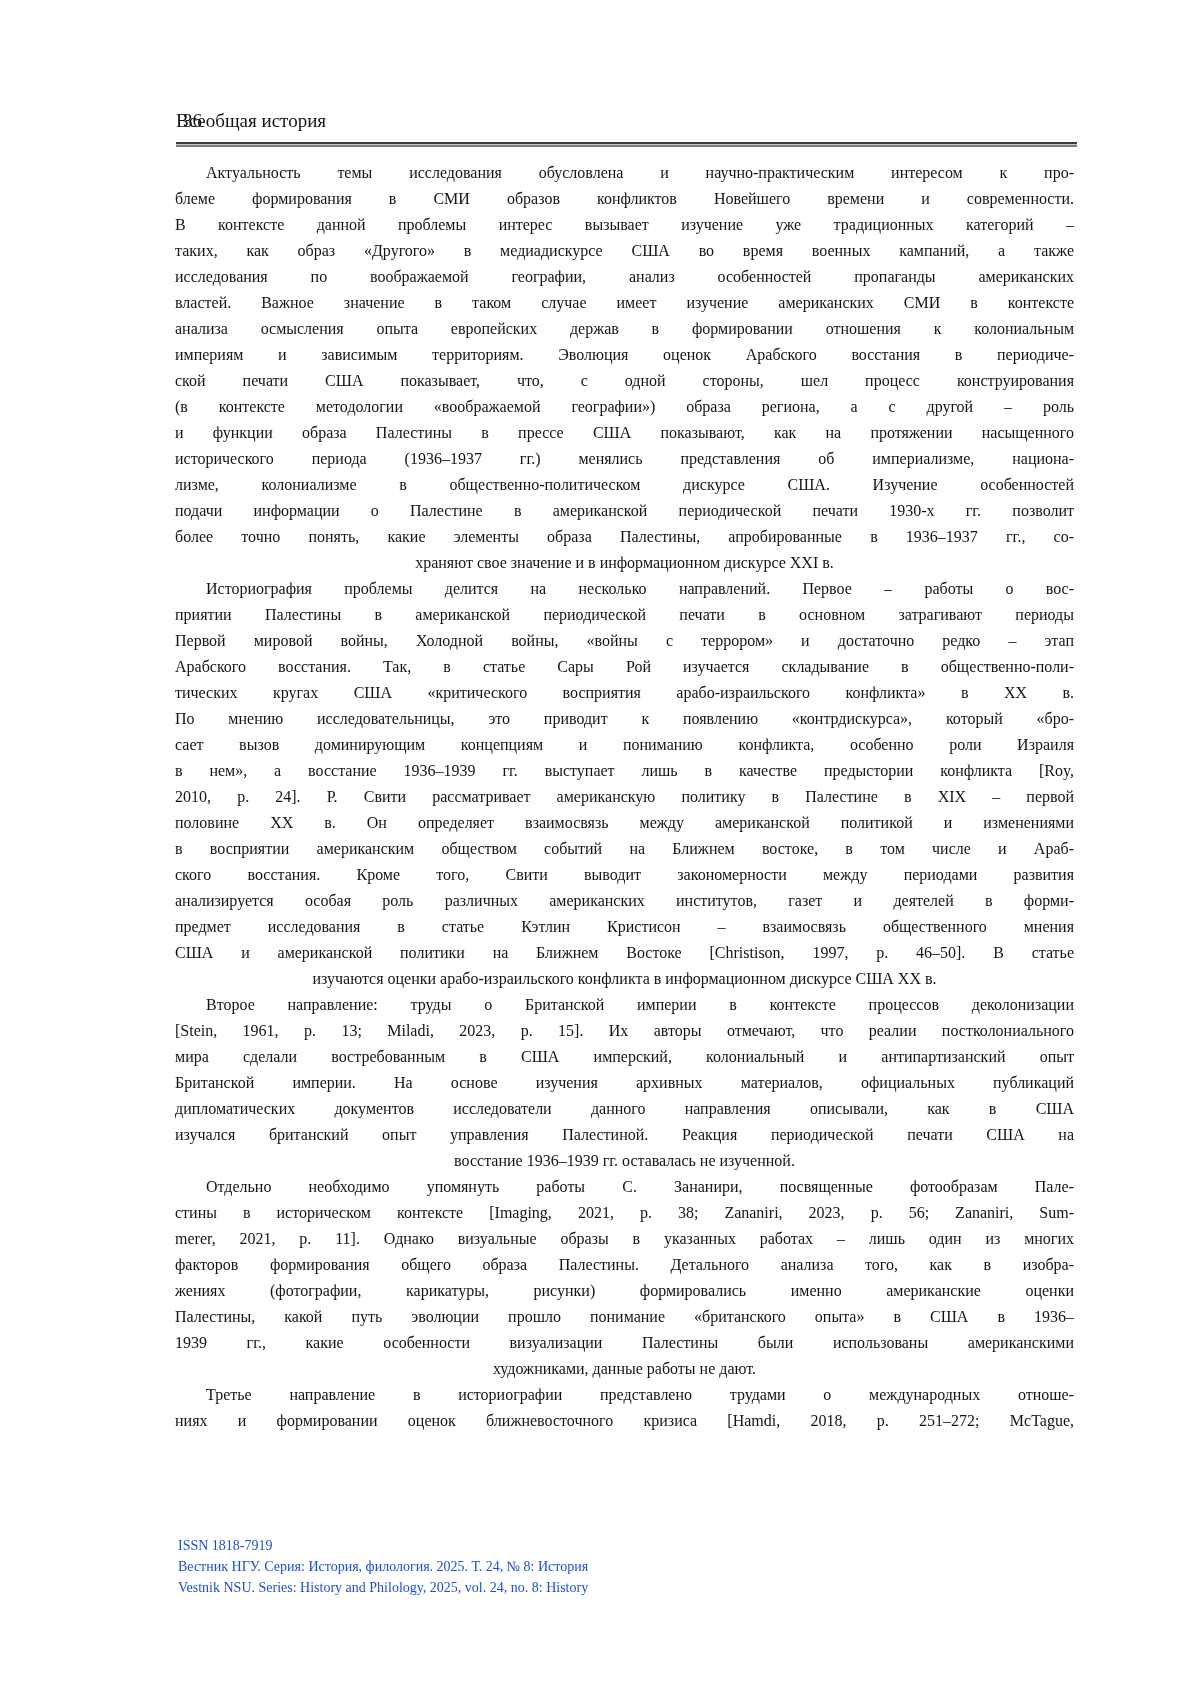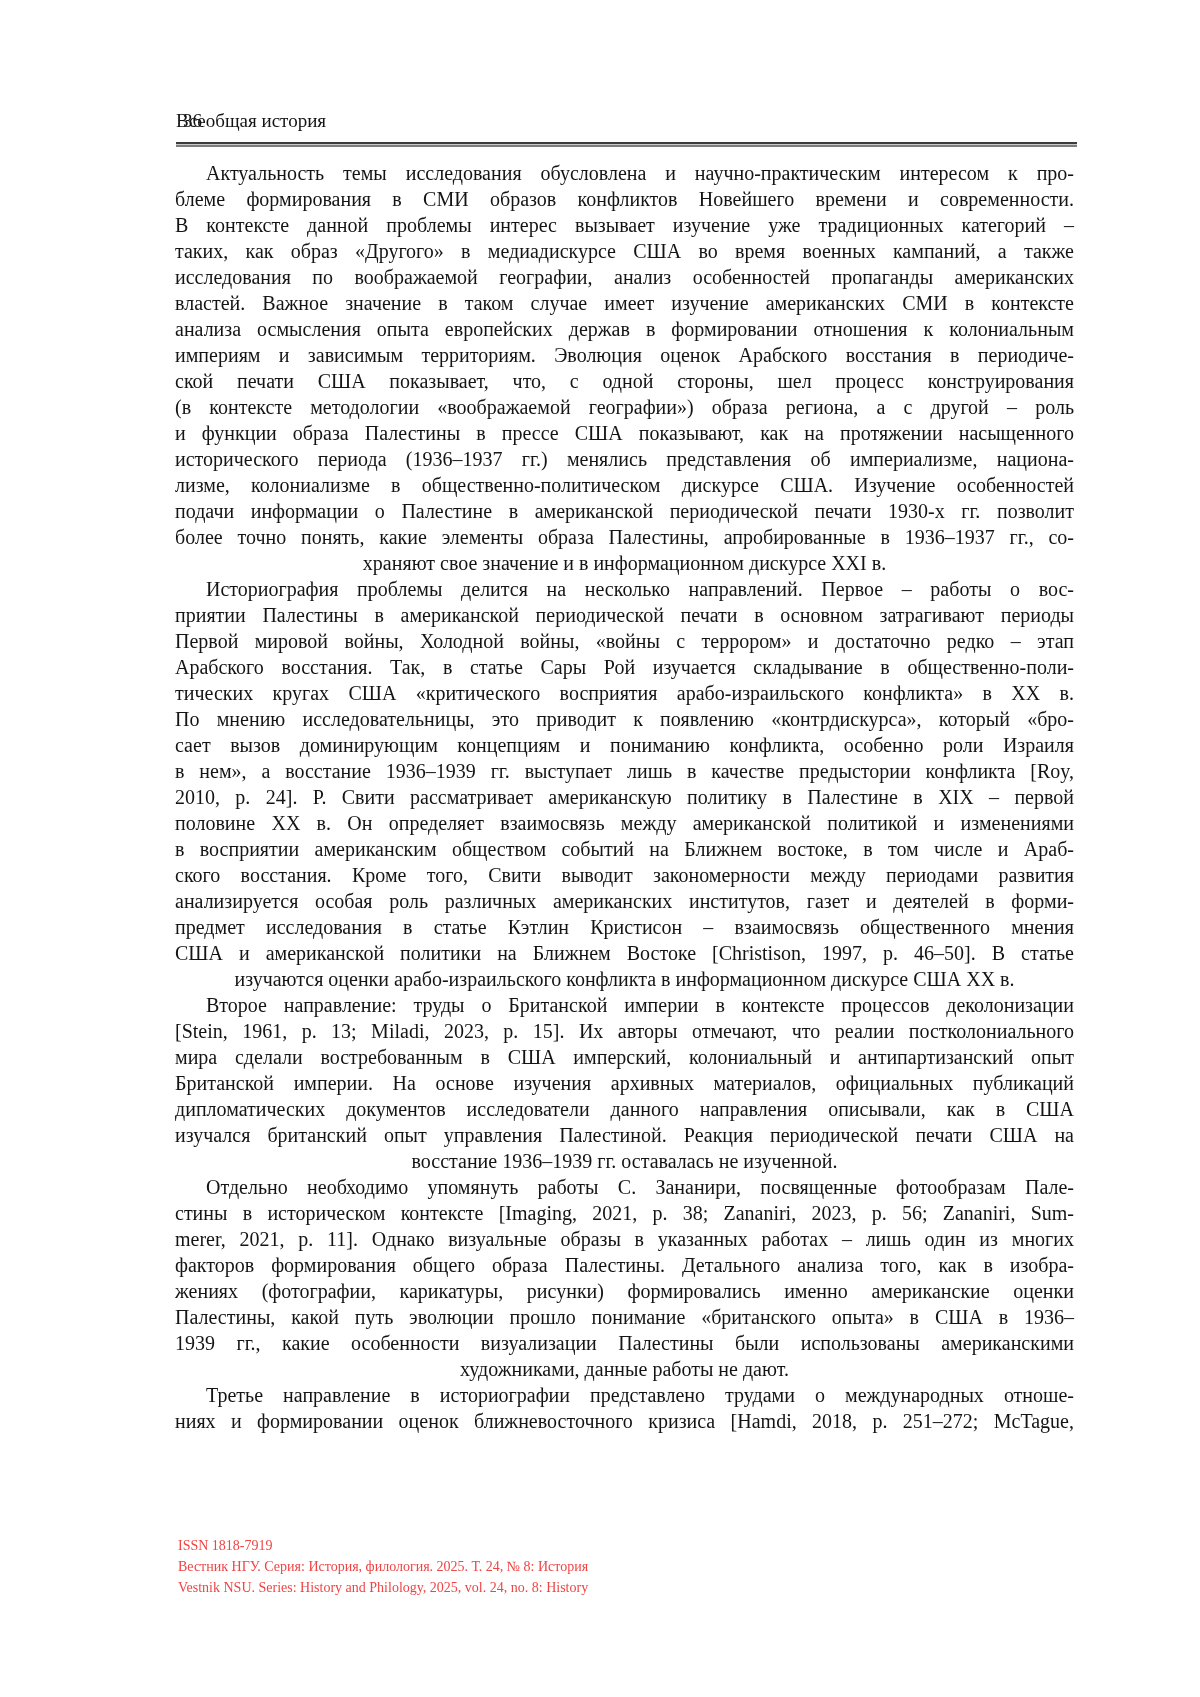--- a/index.html
+++ b/index.html
@@ -28,21 +28,21 @@
     top: 142px;
     width: 901px;
     height: 5px;
     background: linear-gradient(to bottom, #3c3c3c 0 40%, #c9c9c9 40% 55%, #7d7d7d 55% 100%);
   }
   .article-body {
     position: absolute;
     left: 175px;
     top: 160px;
     width: 899px;
-    font-size: 20px;
+    font-size: 16px;
     line-height: 26px;
   }
   .para { margin: 0; }
   .line {
     height: 26px;
     white-space: nowrap;
     overflow: visible;
   }
   .line.jl {
     white-space: normal;
@@ -51,21 +51,21 @@
   }
   .line.last { text-align: center; }
   .line.first { text-indent: 31px; }
   .page-footer {
     position: absolute;
     left: 178px;
     top: 1535px;
     width: 899px;
     font-size: 14px;
     line-height: 21px;
-    color: #ef4444;
+    color: #1d4ed8;
   }
 </style>
 </head>
 <body>
 
 <div class="page">
 
   <header class="page-header">
     <span class="pagenum">36</span>
     <span class="running">Всеобщая история</span>

